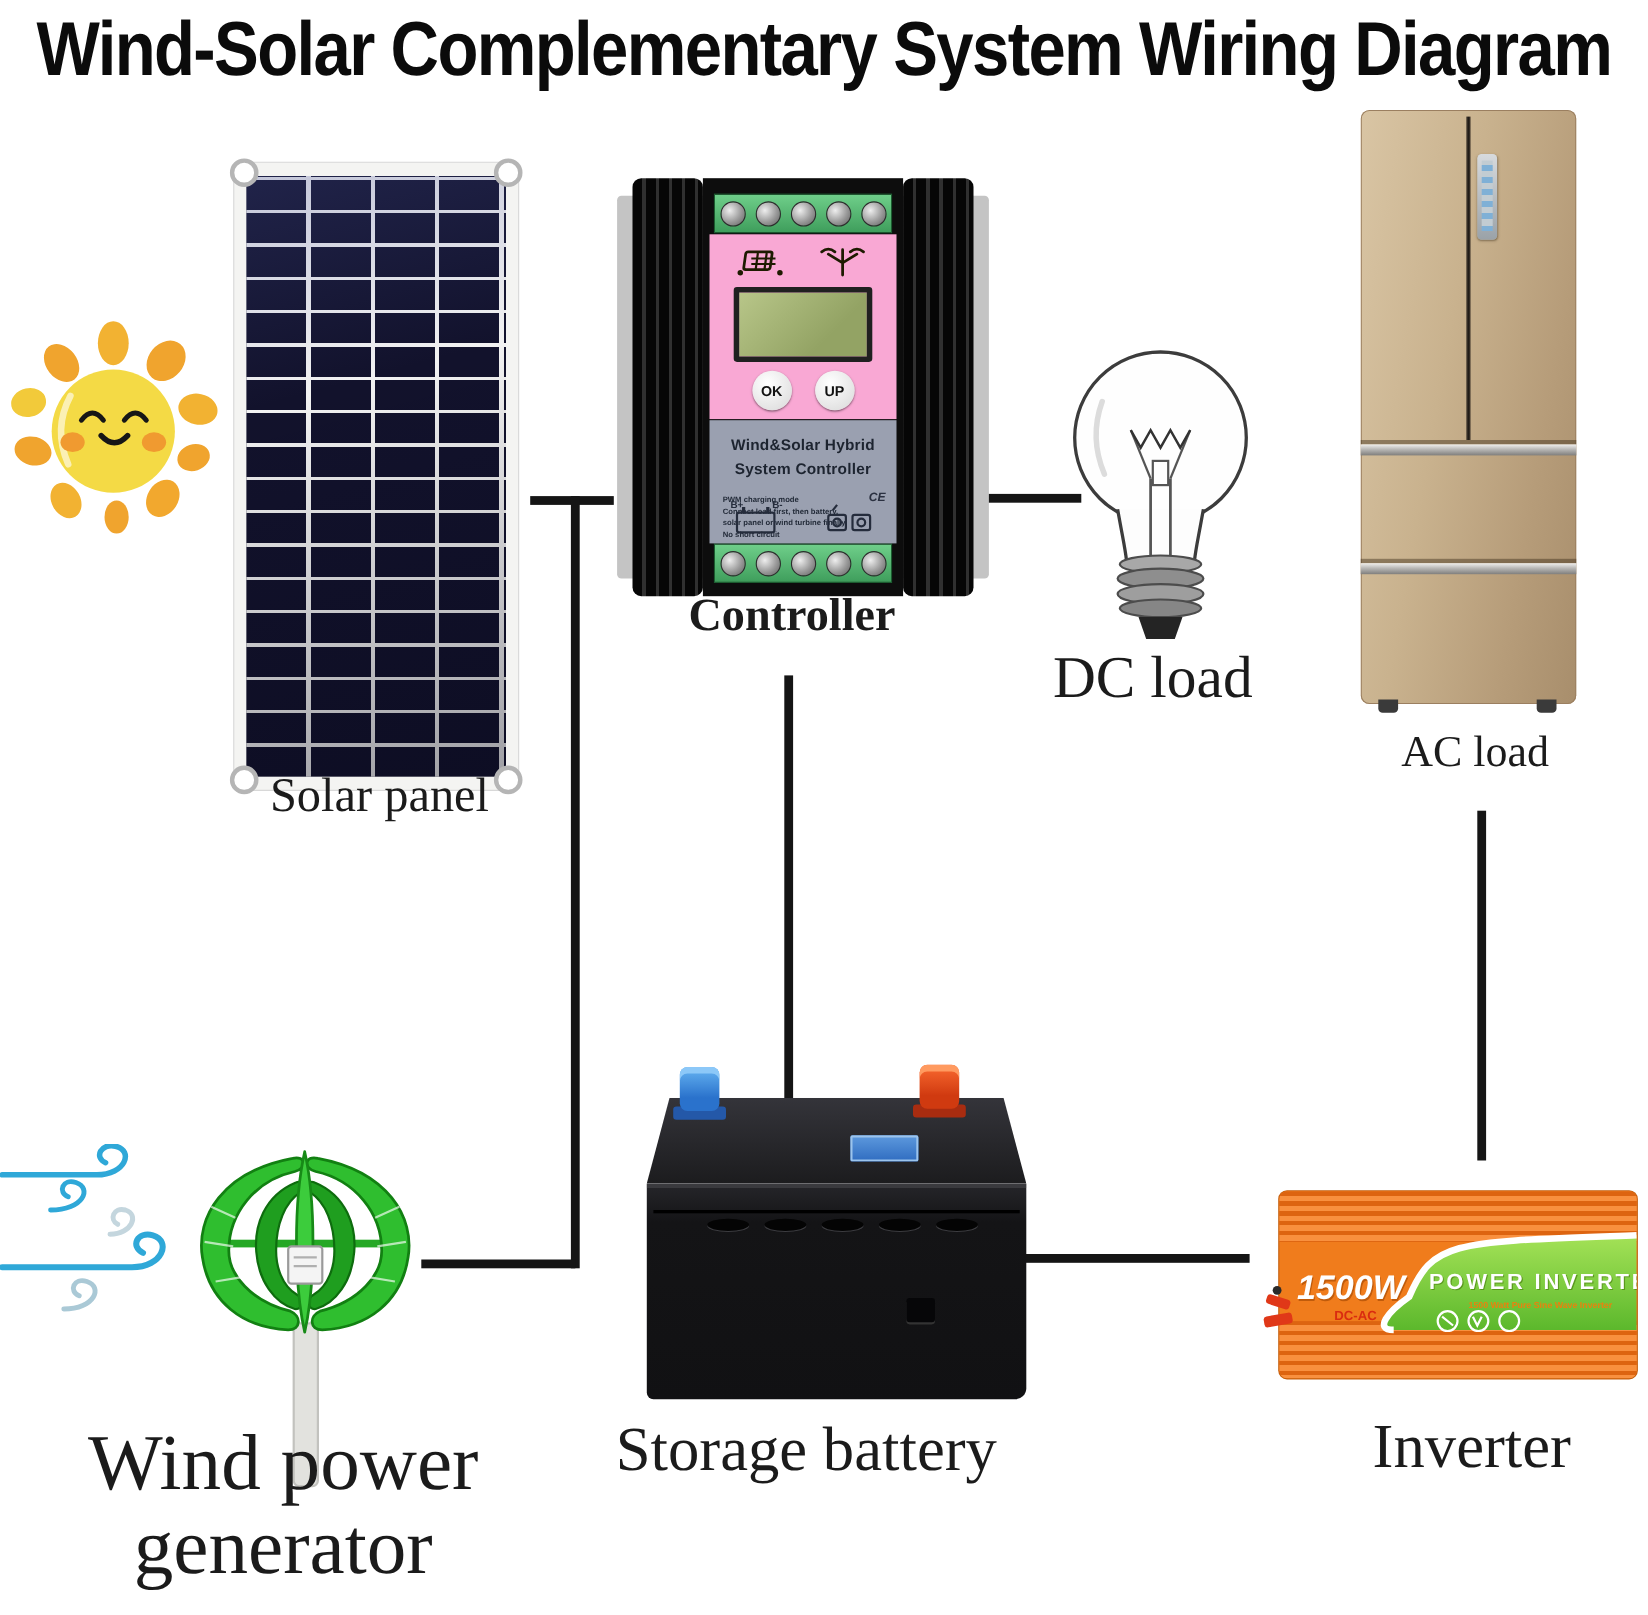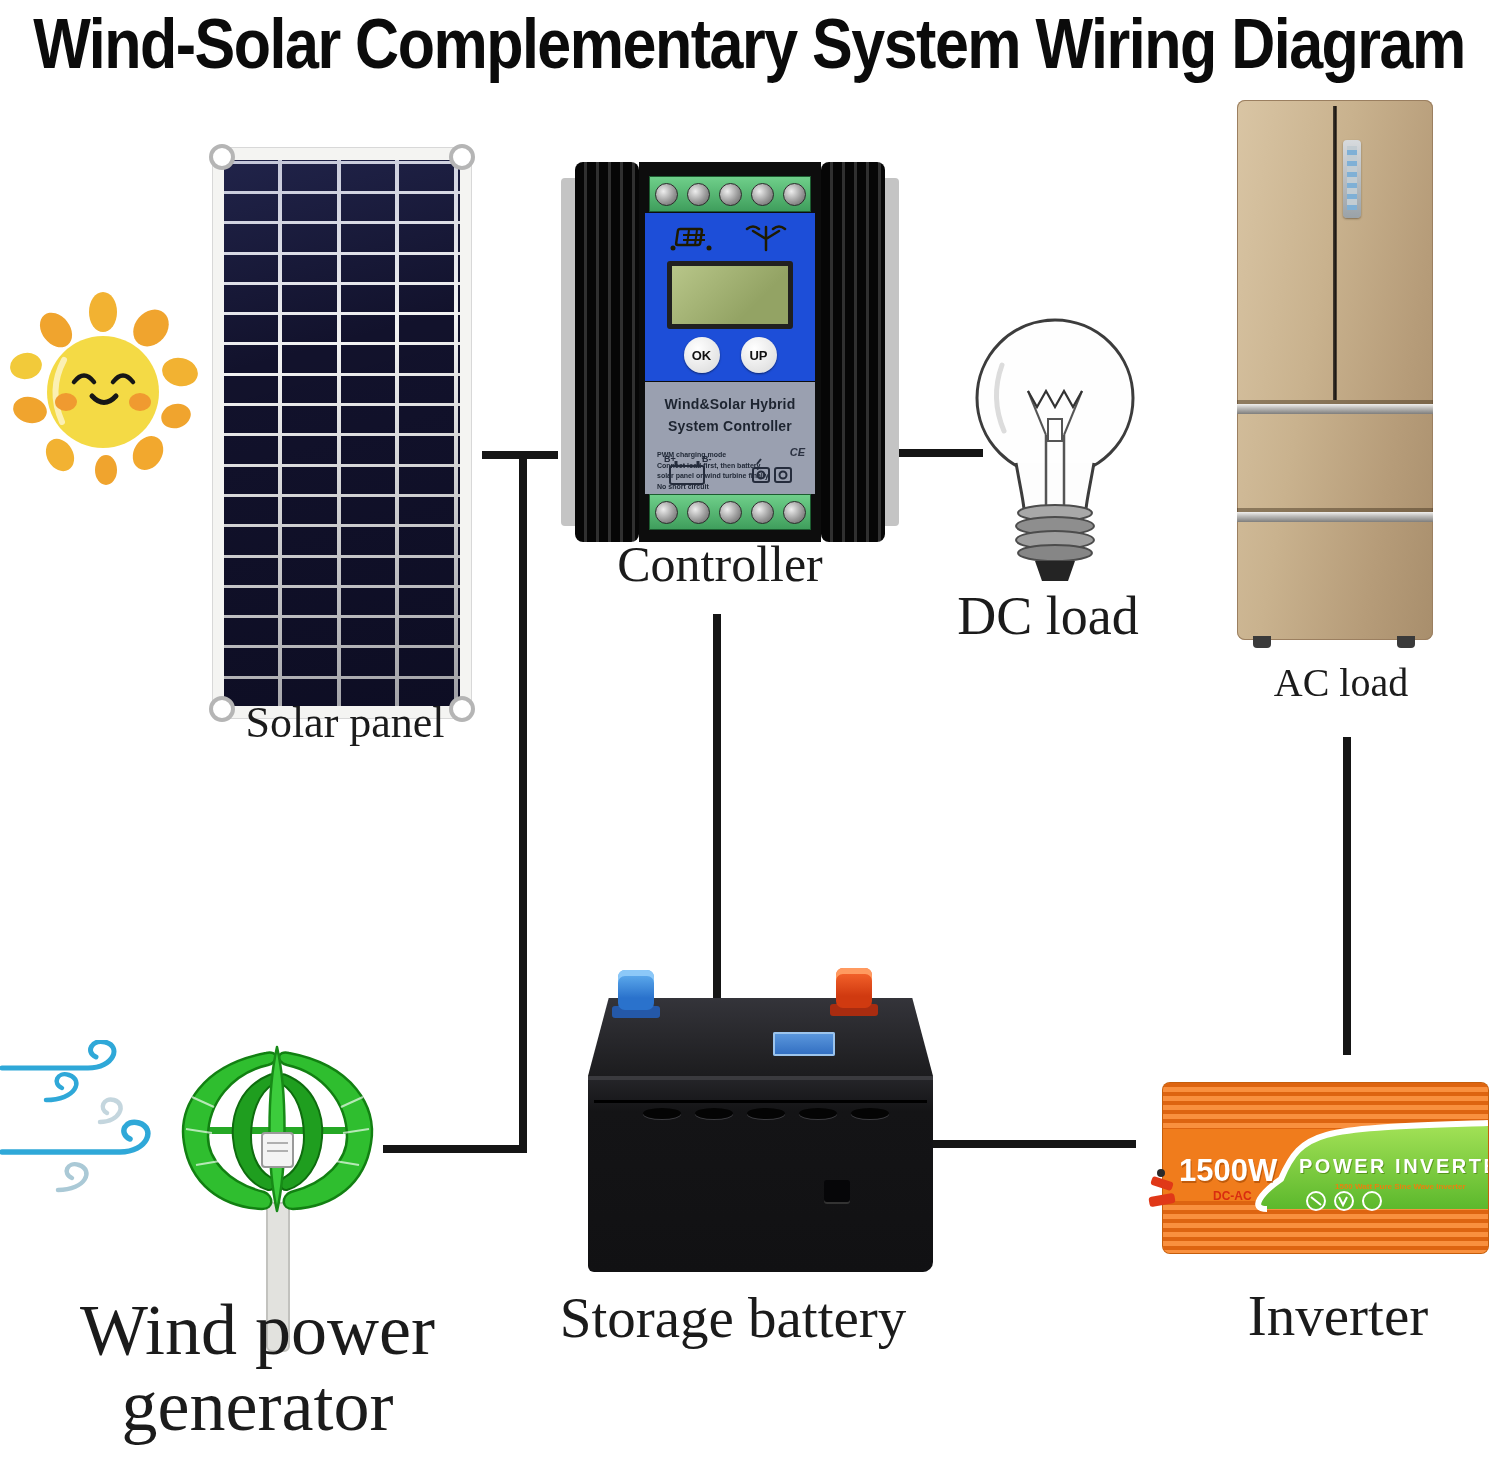--- a/index.html
+++ b/index.html
@@ -33,21 +33,21 @@
   #ctrl-backplate{left:-14px;top:16px;width:338px;height:348px;background:#c4c4c4;border-radius:4px;}
   .fin{top:0;width:64px;height:380px;border-radius:8px;
        background:repeating-linear-gradient(90deg,#060606 0 9px,#303030 9px 12px);}
   #ctrl-center{left:64px;top:0;width:182px;height:380px;background:#0d0d0d;display:flex;flex-direction:column;align-items:stretch;}
   .terminal{margin:0 10px;height:34px;background:linear-gradient(180deg,#6fcf8a,#3f9e5c);border:1px solid #1c5c30;
             display:flex;align-items:center;justify-content:space-around;}
   .screw{width:21px;height:21px;border-radius:50%;
          background:radial-gradient(circle at 35% 35%,#eeeeee,#9a9a9a 55%,#5d5d5d 100%);border:1px solid #2c2c2c;}
   #ctrl-top-terminal{margin-top:14px;}
   #ctrl-bottom-terminal{margin-bottom:12px;}
-  #ctrl-orange{margin:1px 6px;background:#1d4ed8;padding:6px 10px 0 10px;}
+  #ctrl-orange{margin:1px 6px;background:#f9a8d4;padding:6px 10px 0 10px;}
   #ctrl-icons{display:flex;justify-content:space-around;align-items:center;height:38px;}
   #ctrl-lcd{height:58px;margin:4px 12px 2px 12px;background:linear-gradient(135deg,#b8c689,#93a364 70%);
             border:5px solid #202020;border-radius:3px;}
   #ctrl-buttons{display:flex;justify-content:space-around;padding:6px 18px 8px 18px;}
   .ctrl-btn{width:36px;height:36px;border-radius:50%;background:radial-gradient(circle at 38% 32%,#ffffff,#d8d8d8);
             display:flex;align-items:center;justify-content:center;font-size:13px;font-weight:bold;color:#111;
             box-shadow:0 1px 2px rgba(0,0,0,.5);}
   #ctrl-gray{flex:1;margin:0 6px;background:#9aa0b0;color:#1d2430;position:relative;}
   .ctrl-name{text-align:center;font-size:14px;font-weight:bold;letter-spacing:.2px;}
   #ctrl-name1{margin-top:14px;}
@@ -102,21 +102,21 @@
   #batt-handle{left:236px;top:104px;width:26px;height:22px;background:#060608;border-radius:3px;box-shadow:0 2px 0 #333;}
 
   
   #inverter{left:1163px;top:1083px;width:325px;height:170px;}
   #inv-body{left:0;top:0;width:325px;height:170px;border-radius:7px;overflow:hidden;background:#f07c1c;
             box-shadow:0 0 0 1px #c55e0c;}
   #inv-ridge-top{left:0;top:0;width:325px;height:46px;
       background:repeating-linear-gradient(180deg,#dd6410 0 4px,#f9903e 4px 9px);}
   #inv-ridge-bottom{left:0;bottom:0;width:325px;height:52px;
       background:repeating-linear-gradient(180deg,#dd6410 0 4px,#f9903e 4px 9px);}
-  #inv-wattage{left:16px;top:70px;font-size:31px;font-weight:bold;color:#ffffff;
+  #inv-wattage{left:16px;top:70px;font-size:31px;font-weight:bold;font-style:italic;color:#ffffff;
                text-shadow:1px 2px 0 rgba(160,70,0,.6);text-align:right;}
   #inv-mode{left:50px;top:106px;font-size:12px;font-weight:bold;color:#d92c10;}
   #inv-name{left:136px;top:72px;font-size:20px;font-weight:bold;letter-spacing:2.5px;color:#ffffff;
             text-shadow:1px 1px 0 rgba(60,110,0,.55);white-space:nowrap;}
   #inv-tagline{left:172px;top:99px;font-size:8px;font-weight:bold;color:#e8820f;white-space:nowrap;}
   .inv-clamp{background:#e03818;border-radius:3px;}
   #inv-clamp1{left:-12px;top:96px;width:22px;height:9px;transform:rotate(18deg);}
   #inv-clamp2{left:-14px;top:112px;width:26px;height:10px;transform:rotate(-10deg);}
   #inv-clamp3{left:-6px;top:86px;width:8px;height:8px;background:#2a2a2a;border-radius:50%;}
 </style>
@@ -231,21 +231,21 @@
       </div>
       <div class="terminal" id="ctrl-bottom-terminal">
         <div class="screw"></div>
         <div class="screw"></div>
         <div class="screw"></div>
         <div class="screw"></div>
         <div class="screw"></div>
       </div>
     </div>
   </div>
-  <div class="abs lbl" style="left:545px;top:538px;width:350px;font-size:50px;">Controller</div>
+  <div class="abs lbl" style="left:545px;top:538px;width:350px;font-size:42px;font-weight:bold;">Controller</div>
 
   <div id="dc-load-bulb" class="abs">
     <svg width="190" height="300" viewBox="0 0 190 300">
       <circle cx="95" cy="103" r="78" fill="#fefefe" stroke="#3c3c3c" stroke-width="3"></circle>
       <path d="M42,70 Q30,103 44,136" stroke="#dcdcdc" stroke-width="5" fill="none" stroke-linecap="round"></path>
       <path d="M56,168 C61,196 63,204 64,214 L126,214 C127,204 129,196 134,168" fill="#fdfdfd" stroke="#3c3c3c" stroke-width="3"></path>
       <line x1="86" y1="212" x2="86" y2="140" stroke="#555" stroke-width="2.5"></line>
       <line x1="104" y1="212" x2="104" y2="140" stroke="#555" stroke-width="2.5"></line>
       <line x1="86" y1="140" x2="68" y2="96" stroke="#555" stroke-width="2"></line>
       <line x1="104" y1="140" x2="122" y2="96" stroke="#555" stroke-width="2"></line>

